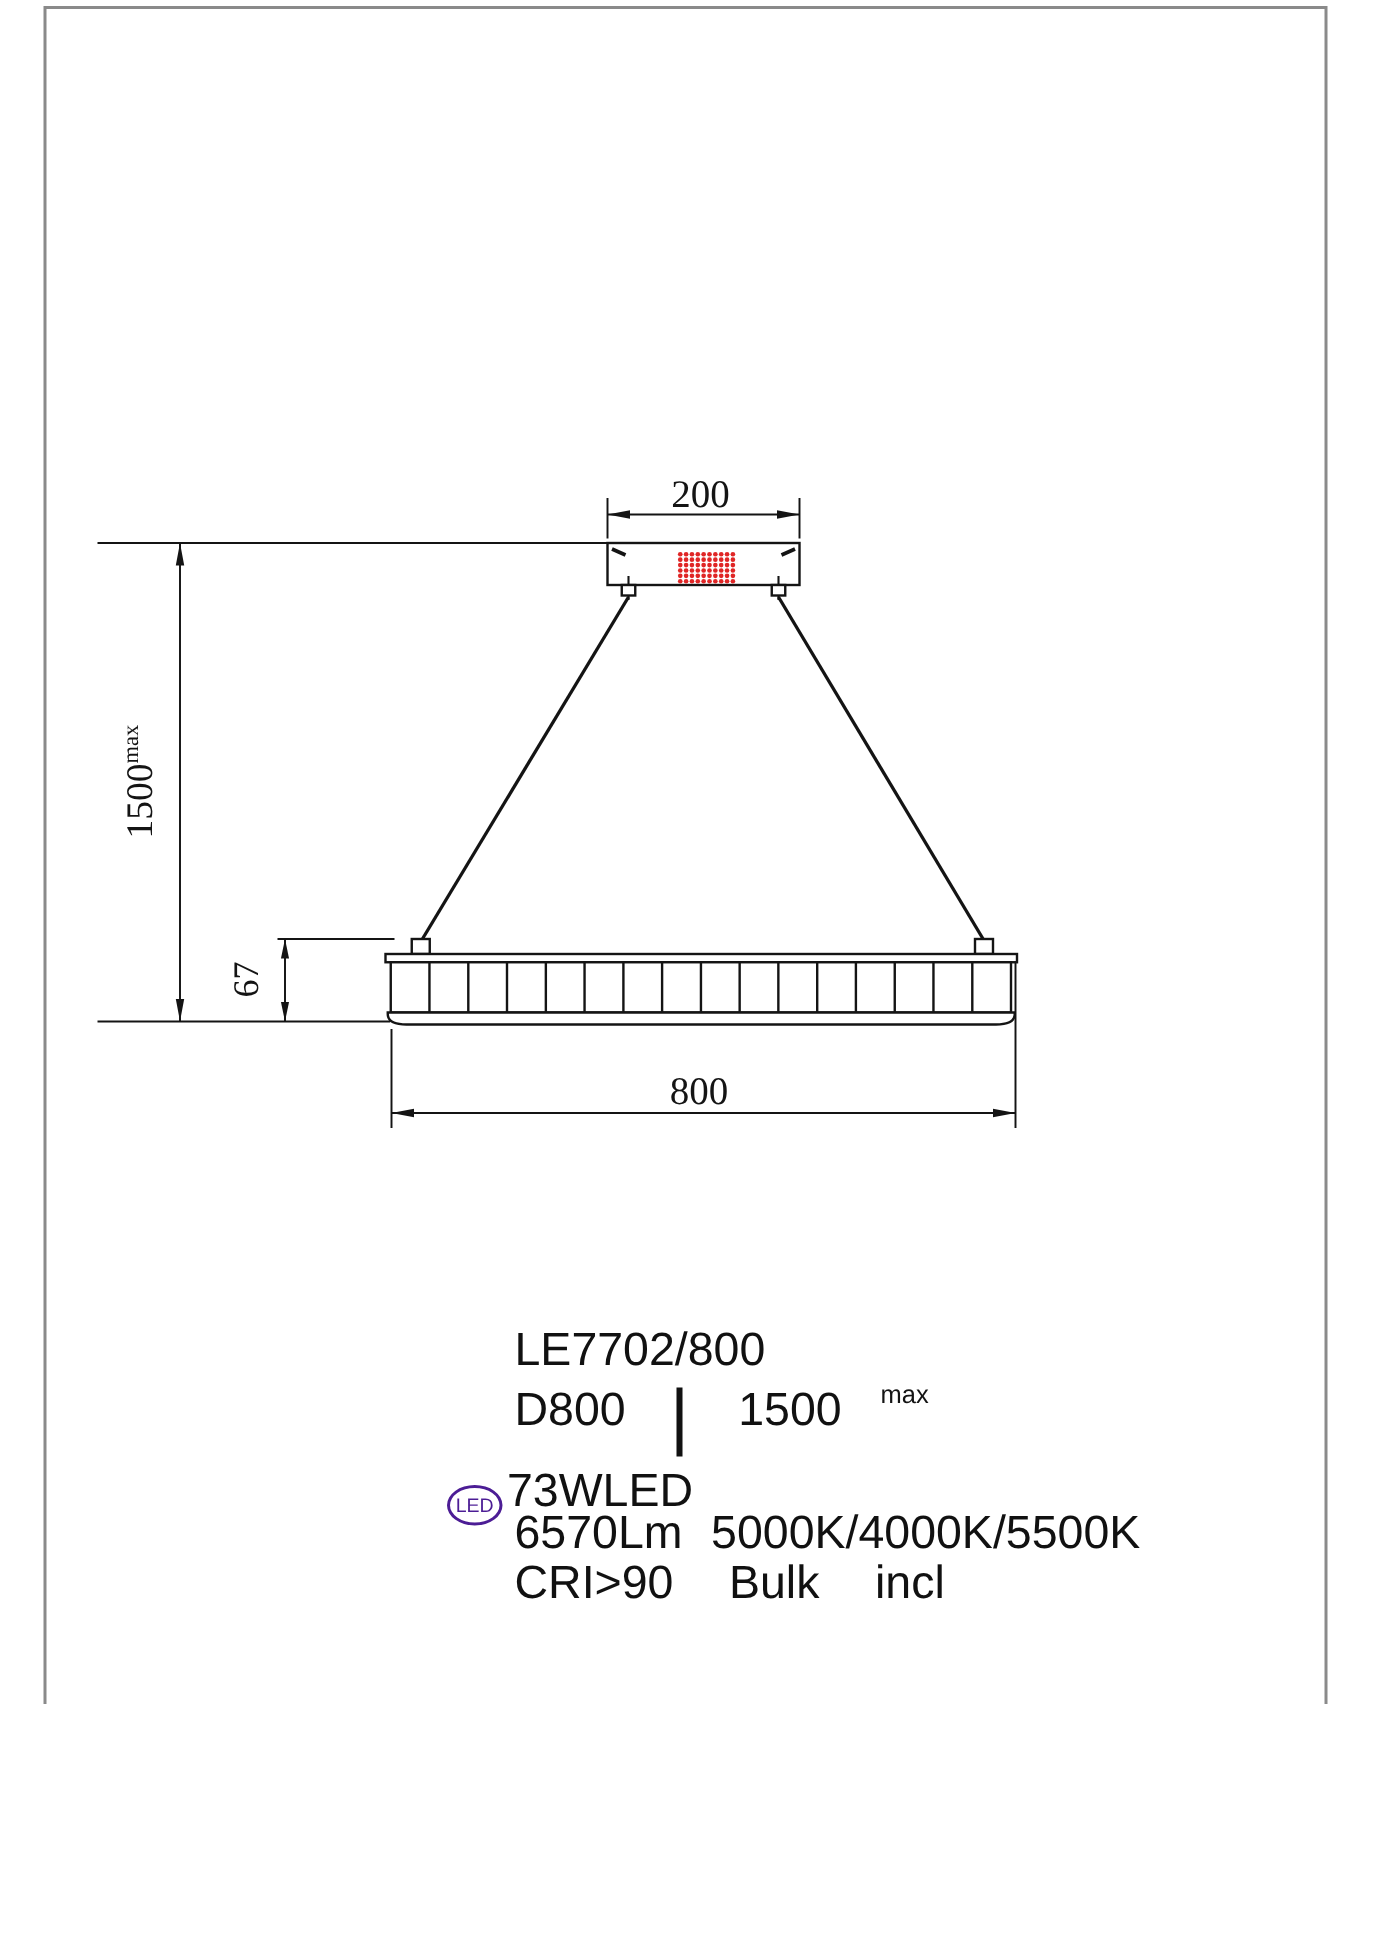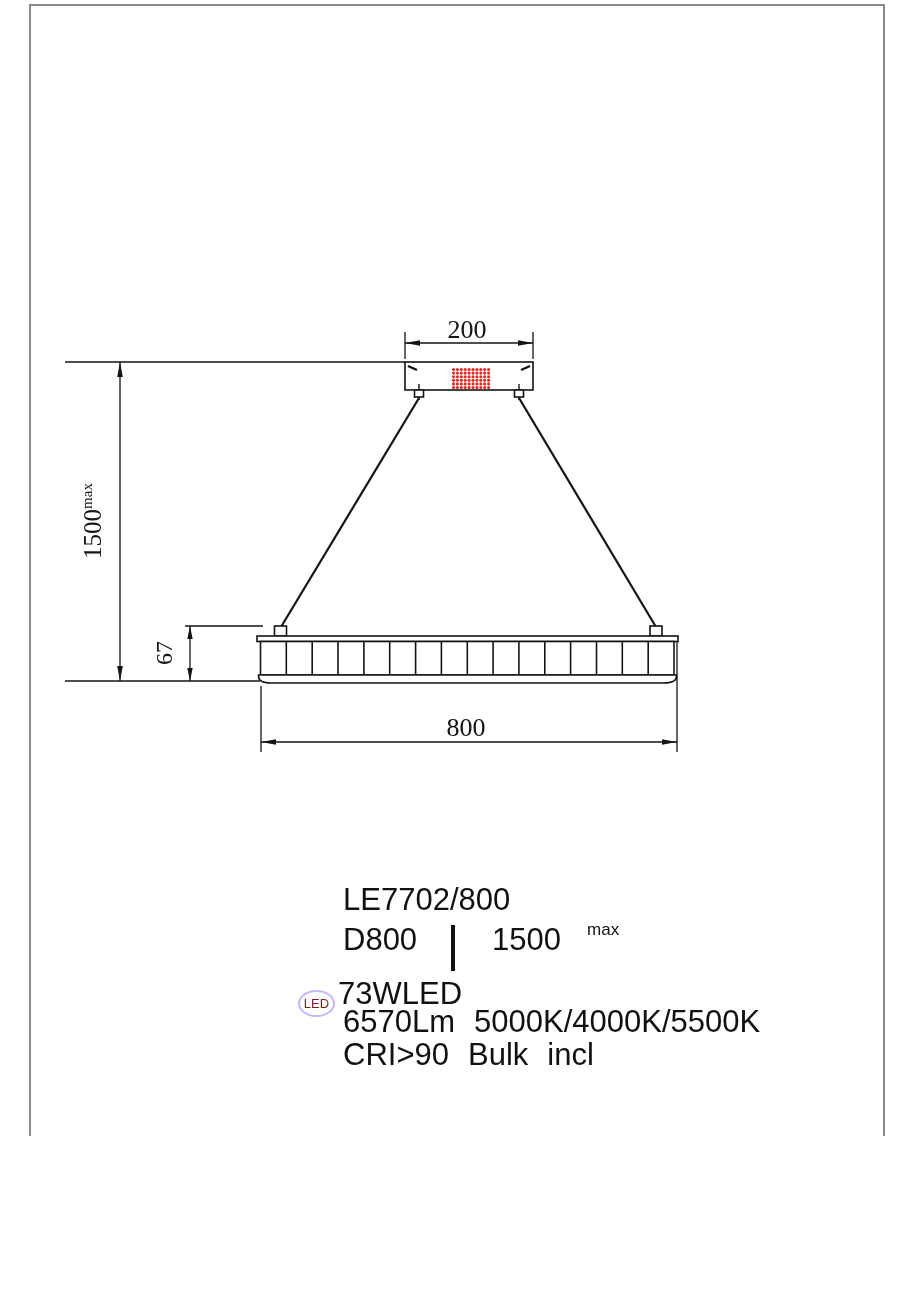--- a/index.html
+++ b/index.html
@@ -10,25 +10,25 @@
   svg.drawing{position:absolute;left:0;top:0;}
   svg.drawing text{fill:#141414;font-family:"Liberation Serif",serif;}
   .specs{position:absolute;left:0;top:0;width:919px;height:1300px;}
   .specs .line{position:absolute;white-space:nowrap;}
   .t30{font-size:31px;line-height:1;color:#111;}
   .model{left:343px;top:884px;}
   .line2{left:343px;top:924px;display:flex;align-items:flex-start;gap:25px;}
   .vbar{width:4px;height:46px;background:#111;margin:1px 12px 0 9px;}
   .sup{font-size:17px;line-height:1;margin-top:-3px;margin-left:1px;}
   .line3{left:298px;top:970px;display:flex;align-items:center;}
-  .led-badge{width:33px;height:23px;border:2px solid #c4b5fd;border-radius:50%;
+  .led-badge{width:33px;height:23px;border:2px solid #4c1d95;border-radius:50%;
              display:flex;align-items:center;justify-content:center;
-             font-size:13px;letter-spacing:0;margin-right:3px;color:#7f1d1d;margin-top:20px;}
+             font-size:13px;letter-spacing:0;margin-right:3px;color:#4c1d95;margin-top:20px;}
   .line4{left:343px;top:1006px;display:flex;gap:19px;align-items:center;}
-  .line5{left:343px;top:1039px;display:flex;gap:19px;}
+  .line5{left:343px;top:1039px;display:flex;gap:37px;}
 </style>
 </head>
 <body>
 
 <div class="sheet">
   <div class="page-border"></div>
 
   <svg class="drawing" width="919" height="1300" viewBox="0 0 919 1300">
 
     <g stroke="#141414" fill="none" stroke-width="1.6">

